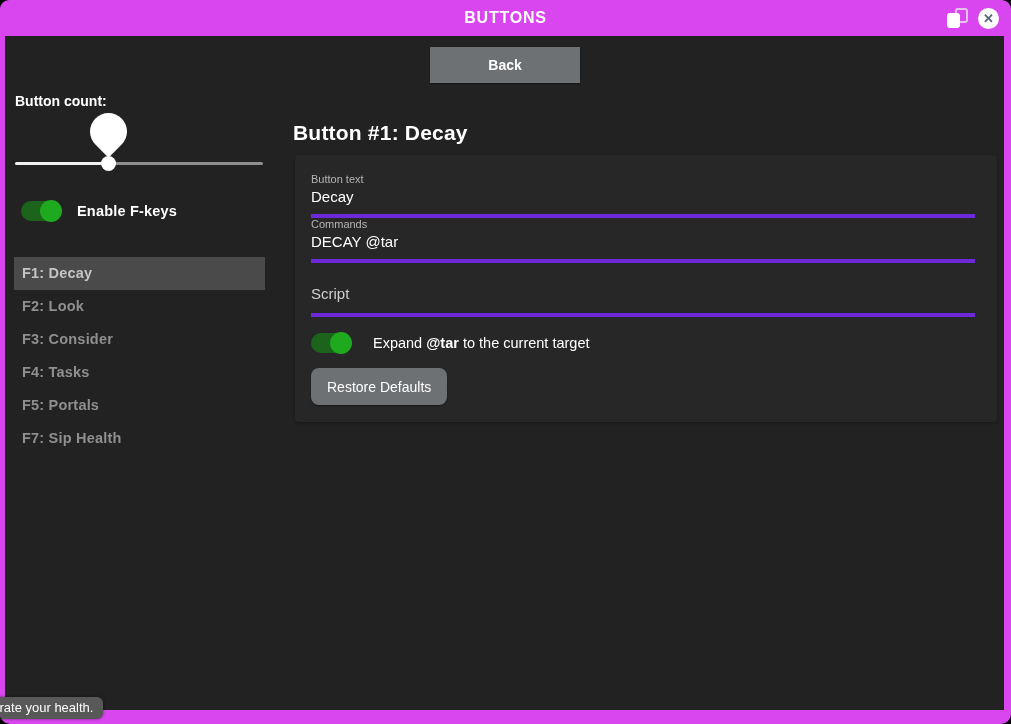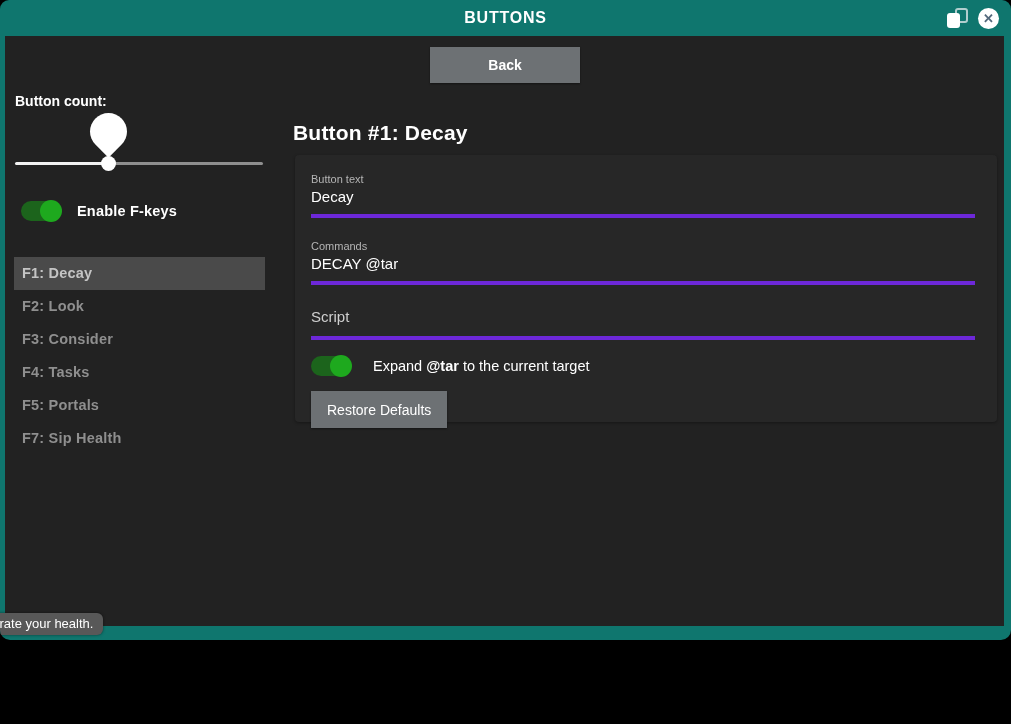--- a/index.html
+++ b/index.html
@@ -1,20 +1,20 @@
 <!DOCTYPE html>
 <html><head>
 <meta charset="utf-8">
 <style>
   * { margin:0; padding:0; box-sizing:border-box; }
   html,body { width:1011px; height:724px; background:#000; font-family:"Liberation Sans", sans-serif; overflow:hidden; }
 
   .window {
-    position:relative; width:1011px; height:640px;
-    background:#0f766e; border-radius:9px 9px 10px 10px; overflow:hidden;
+    position:relative; width:1011px; height:724px;
+    background:#d946ef; border-radius:9px 9px 10px 10px; overflow:hidden;
   }
 
   
   .titlebar {
     position:absolute; left:0; top:0; right:0; height:36px;
     display:flex; align-items:center; justify-content:center;
   }
   .title-text { color:#fff; font-size:16px; font-weight:bold; letter-spacing:0.8px; }
   .titlebar-controls {
     position:absolute; right:12px; top:0; height:36px;
@@ -91,38 +91,38 @@
   
   .main-heading {
     position:absolute; left:288px; top:85px;
     color:#fff; font-size:21px; font-weight:bold; letter-spacing:.2px;
   }
   .card {
     position:absolute; left:290px; top:119px; width:702px; height:267px;
     background:#272727; border-radius:4px; padding:18px 22px 0 16px;
     box-shadow:0 1px 3px rgba(0,0,0,.35);
   }
-  .field { margin-bottom:22px; }
+  .field { margin-bottom:0; }
   .field .f-label { color:#b5b5b5; font-size:11px; line-height:13px; margin-bottom:2px; }
   .field .f-value {
     color:#fff; font-size:15px; line-height:18px; padding-bottom:8px;
     border-bottom:4px solid #6d28d9; min-height:27px;
   }
   .field-script { margin-top:21px; margin-bottom:0; }
   .field-script .f-value { color:#cfcfcf; line-height:20px; padding-bottom:9px; }
 
   .expand-row {
     margin-top:16px; display:flex; align-items:center; gap:22px;
   }
   .expand-row .lbl { color:#fff; font-size:14.5px; }
   .expand-row .lbl b { font-weight:bold; }
 
   .restore-btn {
     margin-top:15px; height:37px; padding:0 16px;
-    background:#6d7174; border:none; border-radius:0;
+    background:#6d7174; border:none; border-radius:8px;
     color:#fff; font-size:14px; cursor:pointer;
     font-family:"Liberation Sans", sans-serif;
     box-shadow:0 1px 2px rgba(0,0,0,.4);
   }
 
   
   .tooltip {
     position:absolute; left:-64px; bottom:5px; height:22px;
     background:#585858; border-radius:6px; padding:0 10px;
     color:#fff; font-size:13px; line-height:22px; white-space:nowrap;

